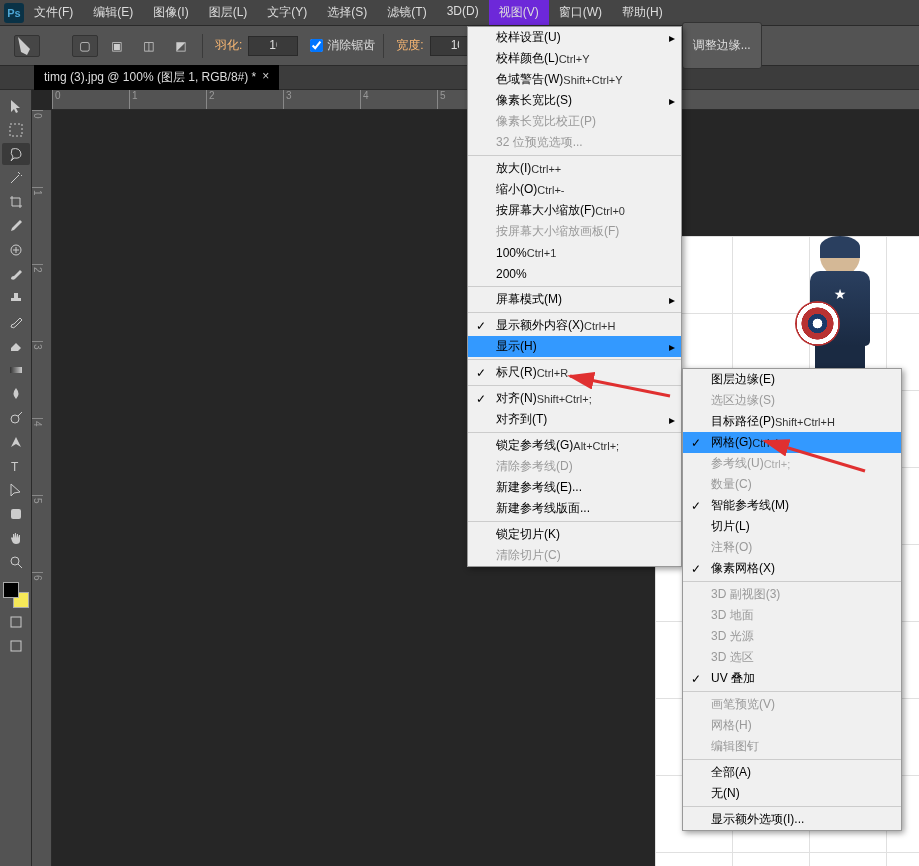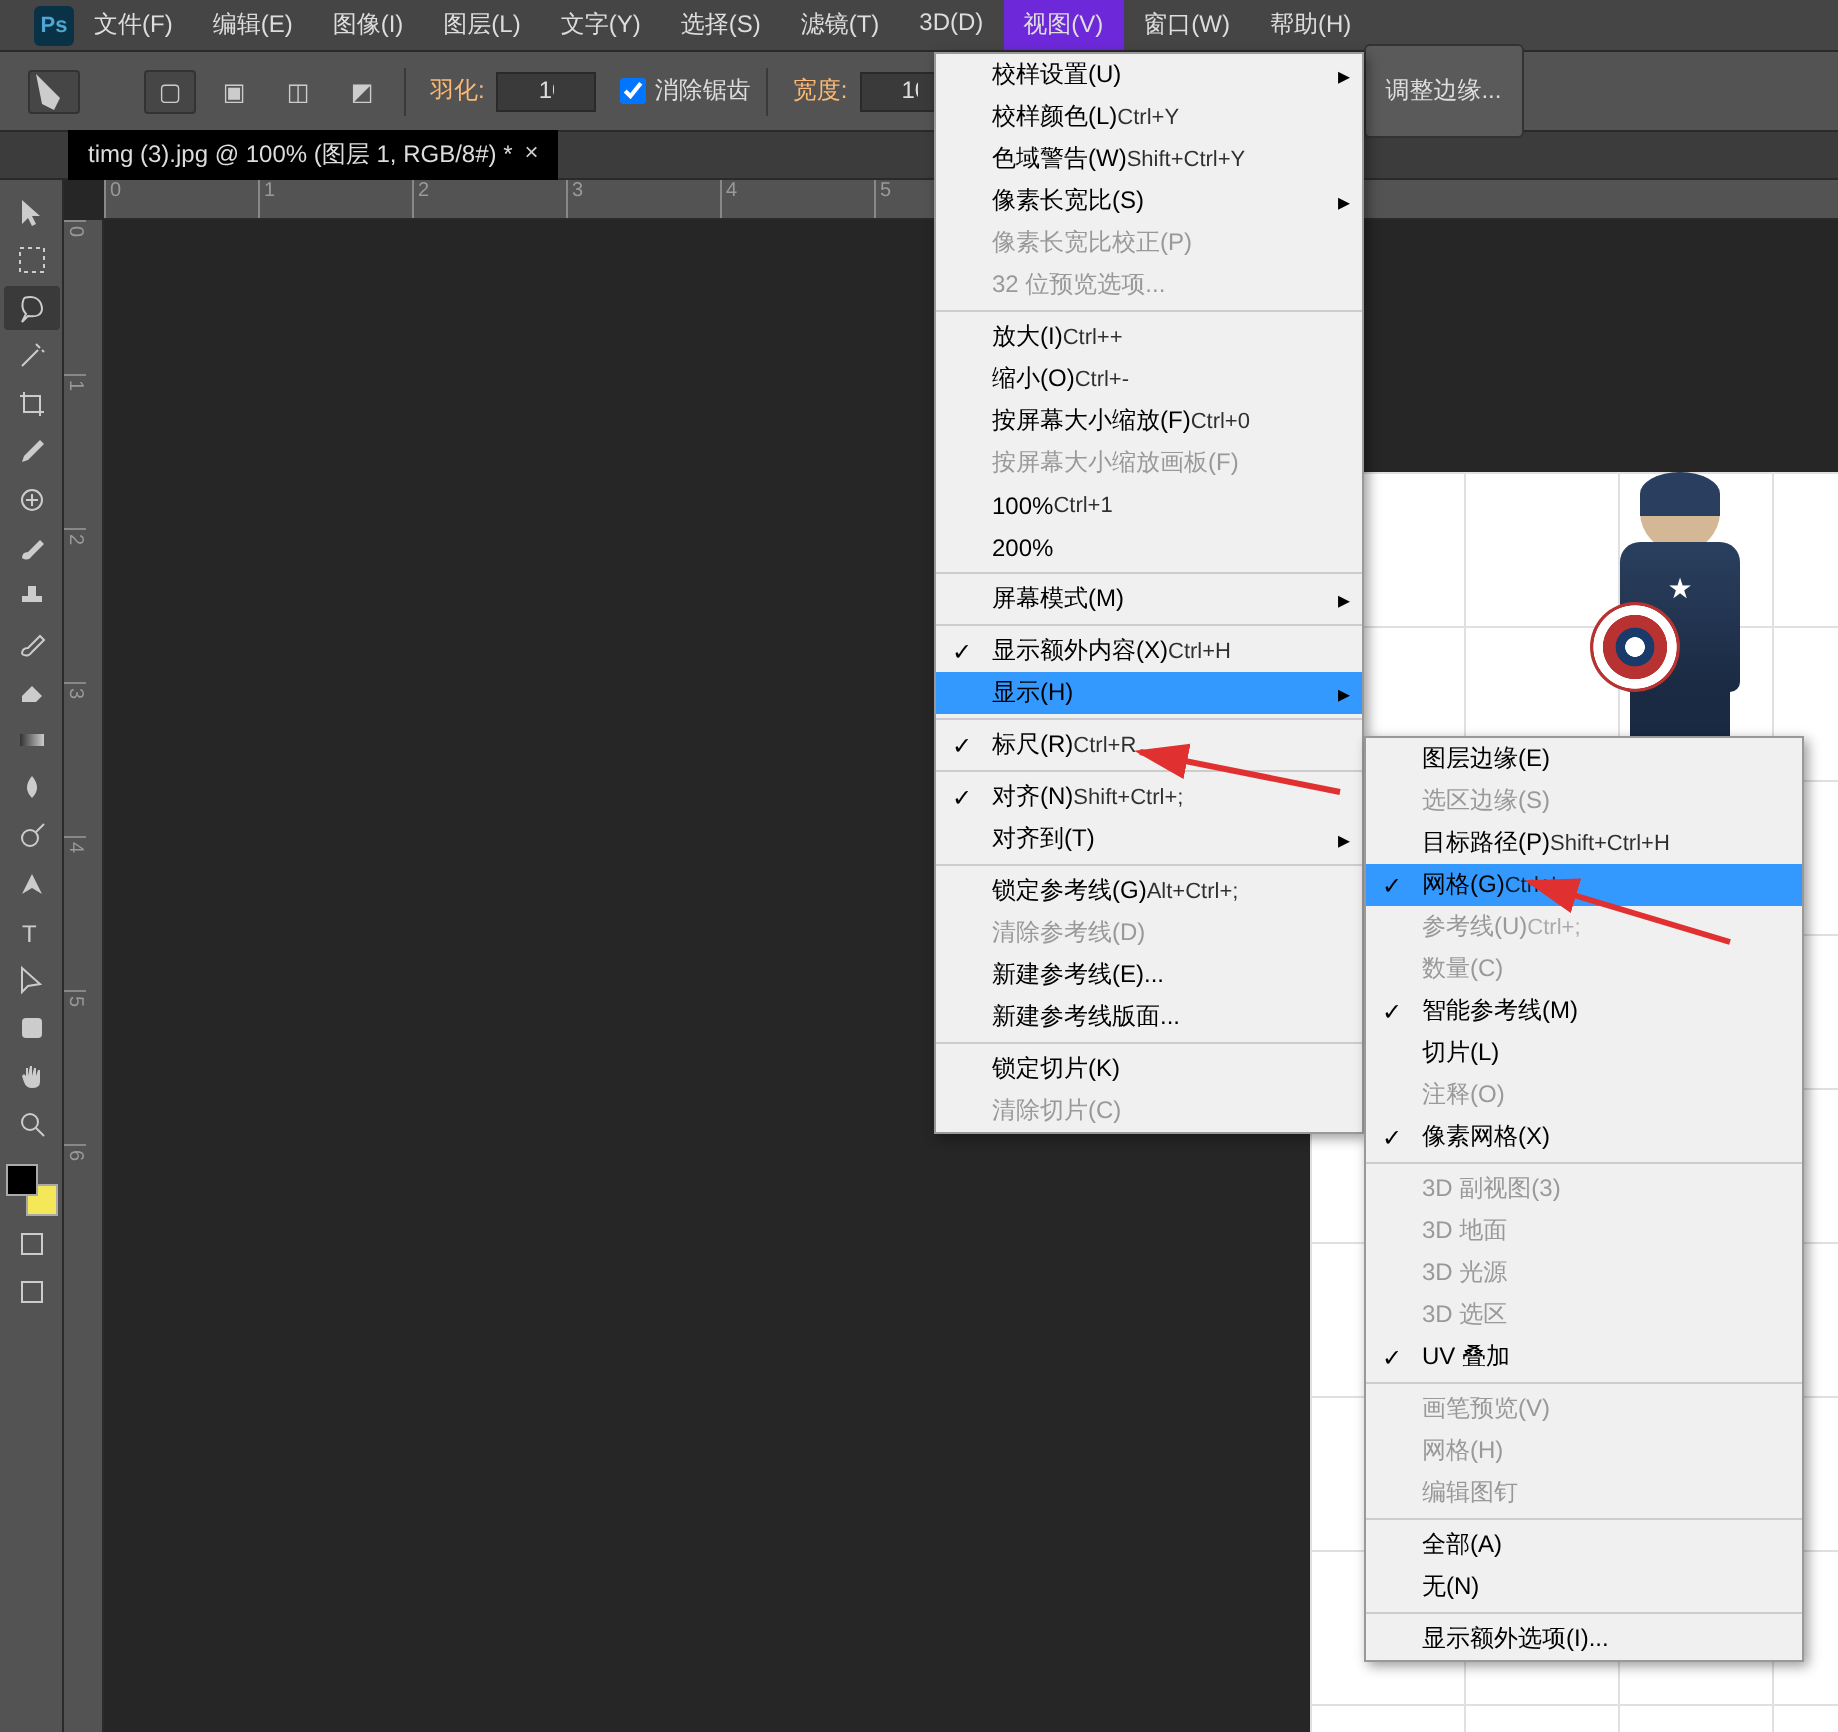--- a/index.html
+++ b/index.html
@@ -1,17 +1,17 @@
 <!DOCTYPE html>
 <html><head>
 <meta charset="utf-8">
 <style>
 *{margin:0;padding:0;box-sizing:border-box;font-family:"Microsoft YaHei",Arial,sans-serif;font-size:12px;user-select:none}
 body{background:#535353;width:919px;height:866px;overflow:hidden;position:relative}
-.menubar{background:#454545;height:26px;display:flex;align-items:center;padding-left:17px;border-bottom:1px solid #2a2a2a}
+.menubar{background:#454545;height:26px;display:flex;align-items:center;padding-left:4px;border-bottom:1px solid #2a2a2a}
 .ps-logo{width:20px;height:20px;background:#0a3246;color:#4da6d4;display:flex;align-items:center;justify-content:center;font-weight:bold;font-size:11px;border-radius:3px}
 .menu-item{color:#ddd;padding:4px 10px;cursor:default}
 .menu-item.active{background:#6d28d9}
 .optbar{background:#535353;height:40px;display:flex;align-items:center;padding-left:14px;gap:6px;border-bottom:1px solid #2a2a2a}
 .opt-icon{width:26px;height:22px;border:1px solid transparent;display:flex;align-items:center;justify-content:center;color:#ccc;border-radius:2px}
 .opt-icon.bord{border-color:#333;background:#464646}
 .opt-sep{width:1px;height:24px;background:#3a3a3a;margin:0 2px}
 .opt-lbl{color:#fdba74;margin-left:4px}
 .opt-input{background:#3a3a3a;border:1px solid #2a2a2a;color:#ddd;padding:2px 20px;width:50px;height:20px}
 .opt-chk{display:flex;align-items:center;gap:4px;color:#ddd;margin-left:6px}

